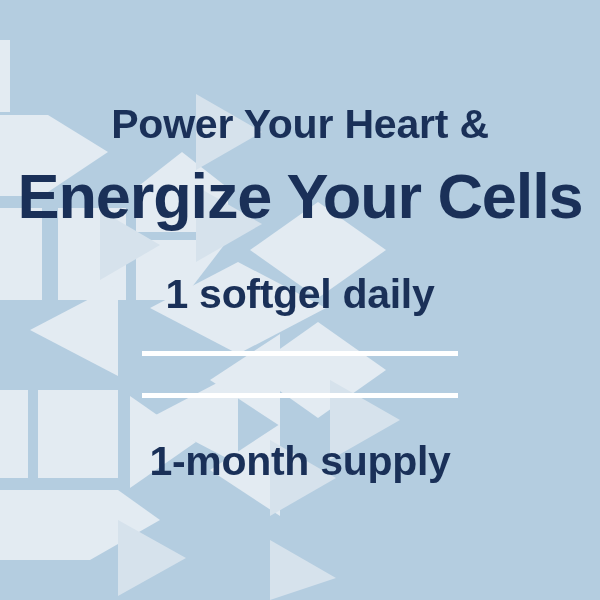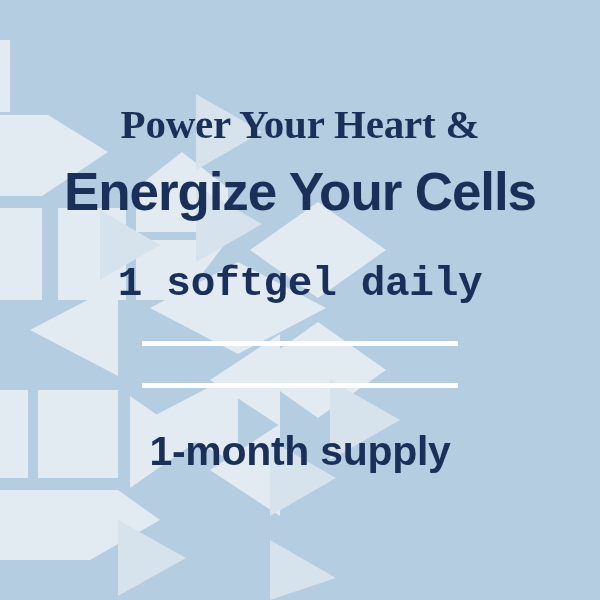--- a/index.html
+++ b/index.html
@@ -41,45 +41,44 @@
 
   .headline-kicker {
     color: #1a3058;
     font-size: 41px;
     font-weight: 600;
     letter-spacing: -0.2px;
     line-height: 1;
     margin-top: 104px;
     text-align: center;
     white-space: nowrap;
-    font-family: Liberation Serif, serif;
   }
 
   .headline-main {
     color: #1a3058;
-    font-size: 53px;
+    font-size: 63px;
     font-weight: 700;
     letter-spacing: -1.1px;
     line-height: 1;
     margin-top: 20px;
     text-align: center;
     white-space: nowrap;
   }
 
   .spec-line {
     color: #1a3058;
     font-size: 41px;
     font-weight: 600;
     letter-spacing: -0.3px;
     line-height: 1;
     text-align: center;
     white-space: nowrap;
   }
 
-  #spec-dose   { margin-top: 46px; font-family: Liberation Mono, monospace; }
+  #spec-dose   { margin-top: 46px; }
   #spec-count  { margin-top: 44px; }
   #spec-supply { margin-top: 43px; }
 
   .divider {
     width: 316px;
     height: 5px;
     background: #ffffff;
     margin-top: 36px;
     border-radius: 0;
   }

